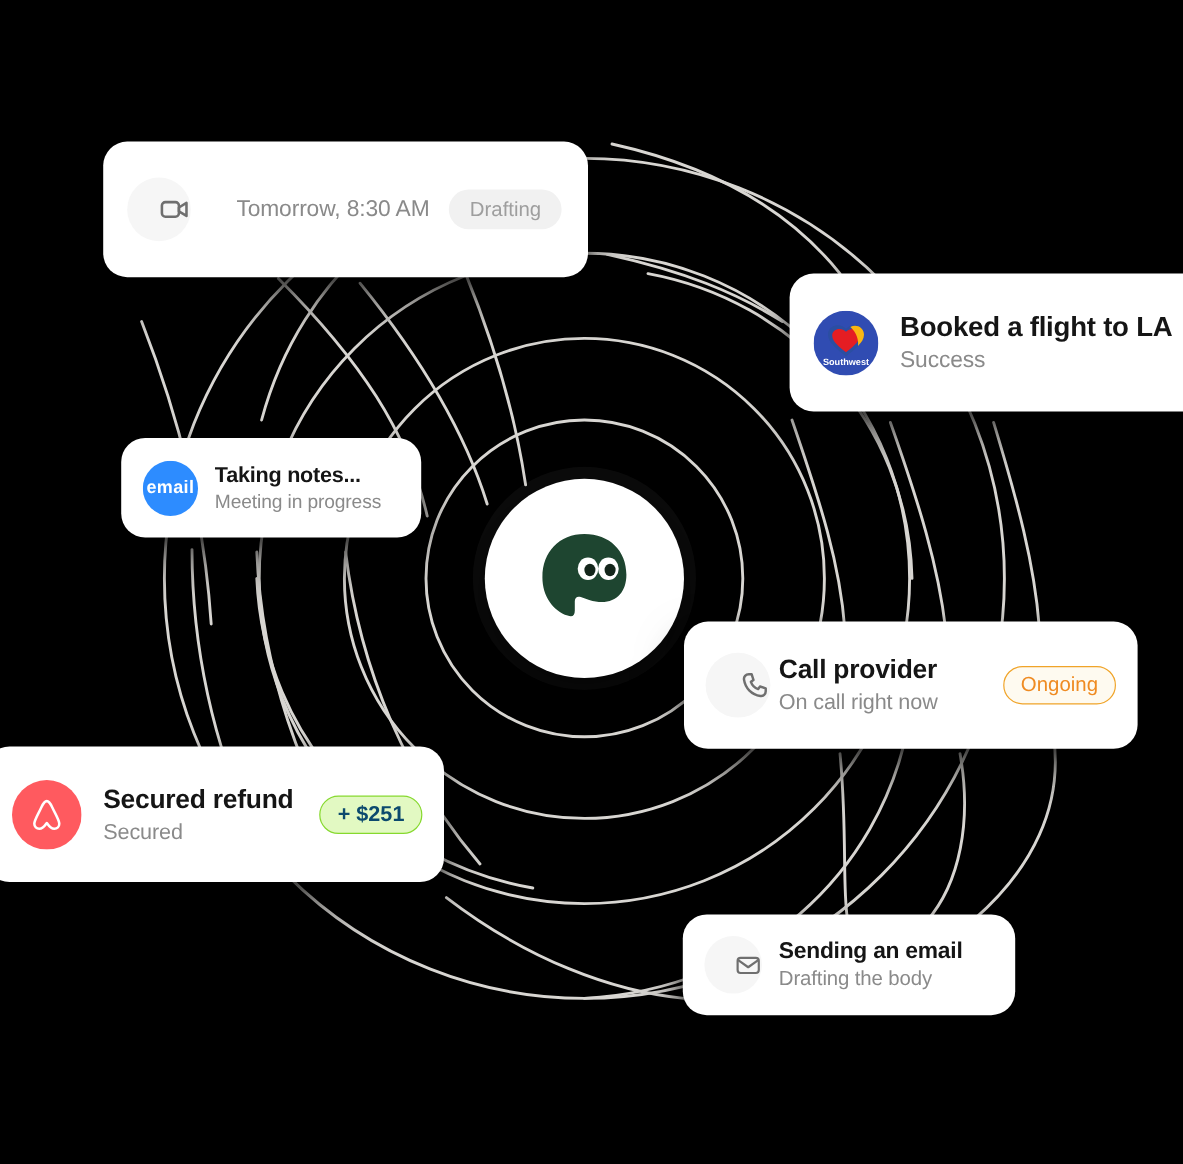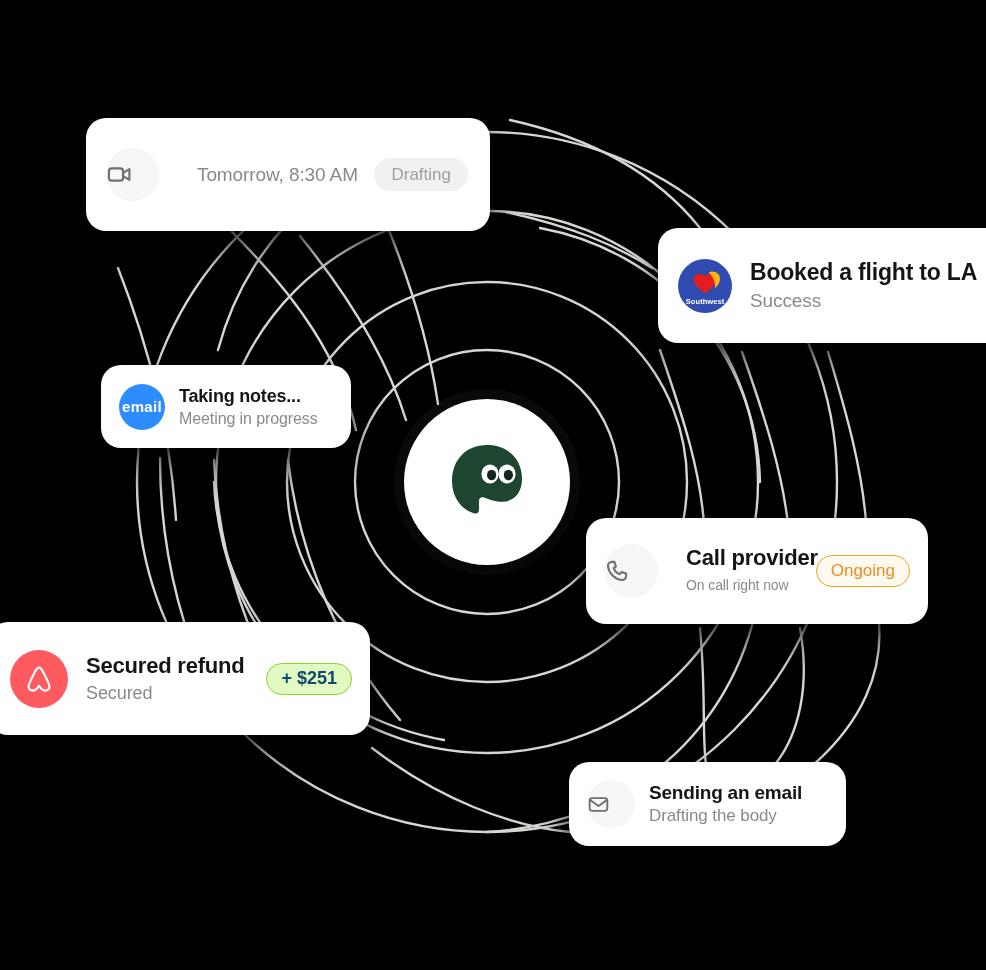--- a/index.html
+++ b/index.html
@@ -25,21 +25,21 @@
   
   .card{
     position:absolute;
     background:#ffffff;
     border-radius:20px;
     display:flex;align-items:center;
     box-sizing:border-box;
     box-shadow:0 20px 38px rgba(0,0,0,.60), 0 6px 14px rgba(0,0,0,.45);
   }
   .card .icon-wrap{
-    flex:0 0 auto;display:flex;align-items:center;justify-content:flex-start;
+    flex:0 0 auto;display:flex;align-items:center;justify-content:flex-end;
     border-radius:50%;overflow:hidden;
   }
   .card .texts{flex:1 1 auto;min-width:0;display:flex;flex-direction:column;}
   .title{color:#151515;font-weight:600;letter-spacing:-.2px;white-space:nowrap;}
   .sub{color:#8a8a8a;font-weight:400;letter-spacing:-.1px;white-space:nowrap;}
   .badge{
     flex:0 0 auto;border-radius:999px;white-space:nowrap;
     display:flex;align-items:center;justify-content:center;box-sizing:border-box;
   }
 
@@ -63,24 +63,24 @@
   #card-flight .title{font-size:23px;line-height:30px;}
   #card-flight .sub{font-size:19px;line-height:26px;margin-top:1px;}
 
   
   #card-zoom{left:101px;top:365px;width:250px;height:83px;padding:0 18px;gap:14px;}
   #card-zoom .icon-wrap{width:46px;height:46px;}
   #card-zoom .title{font-size:18px;line-height:23px;}
   #card-zoom .sub{font-size:16px;line-height:21px;margin-top:0px;}
 
   
-  #card-call{left:586px;top:518px;width:342px;height:106px;padding:0 18px 0 18px;gap:28px;}
+  #card-call{left:570px;top:518px;width:378px;height:106px;padding:0 18px 0 18px;gap:7px;}
   #card-call .icon-wrap{width:54px;height:54px;}
   #card-call .title{font-size:22px;line-height:28px;}
-  #card-call .sub{font-size:14px;line-height:25px;margin-top:1px;}
+  #card-call .sub{font-size:18px;line-height:25px;margin-top:1px;}
   #card-call .badge{
     height:32px;padding:0 14px;background:#fefaf0;border:1.5px solid #f0a429;
     color:#ef8b22;font-size:17px;font-weight:400;margin-left:8px;
   }
 
   
   #card-airbnb{left:-12px;top:622px;width:382px;height:113px;padding:0 18px 0 22px;gap:18px;}
   #card-airbnb .icon-wrap{width:58px;height:58px;}
   #card-airbnb .title{font-size:22px;line-height:29px;}
   #card-airbnb .sub{font-size:18px;line-height:25px;margin-top:1px;}

